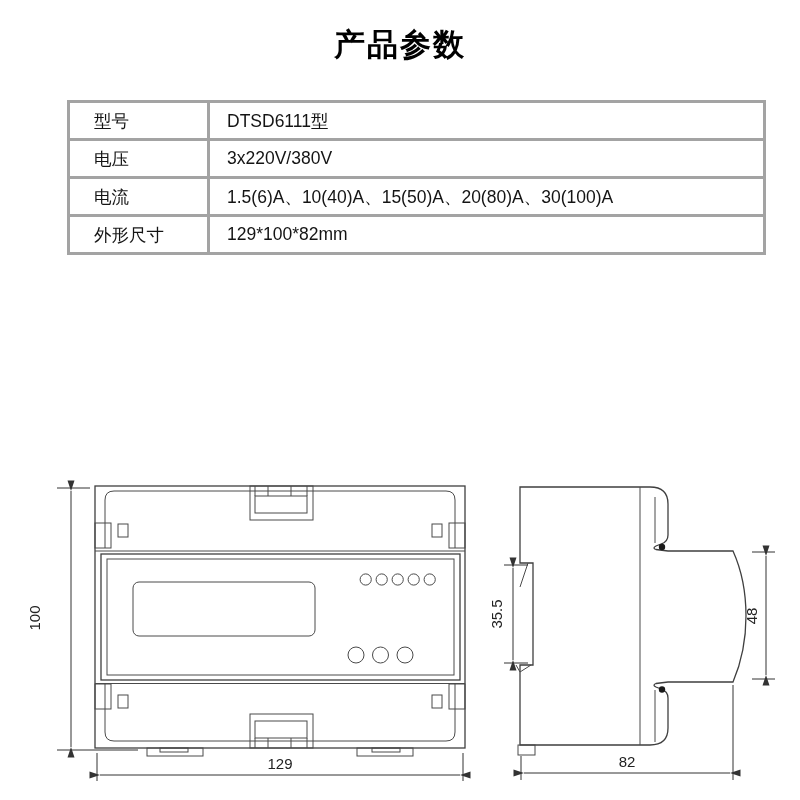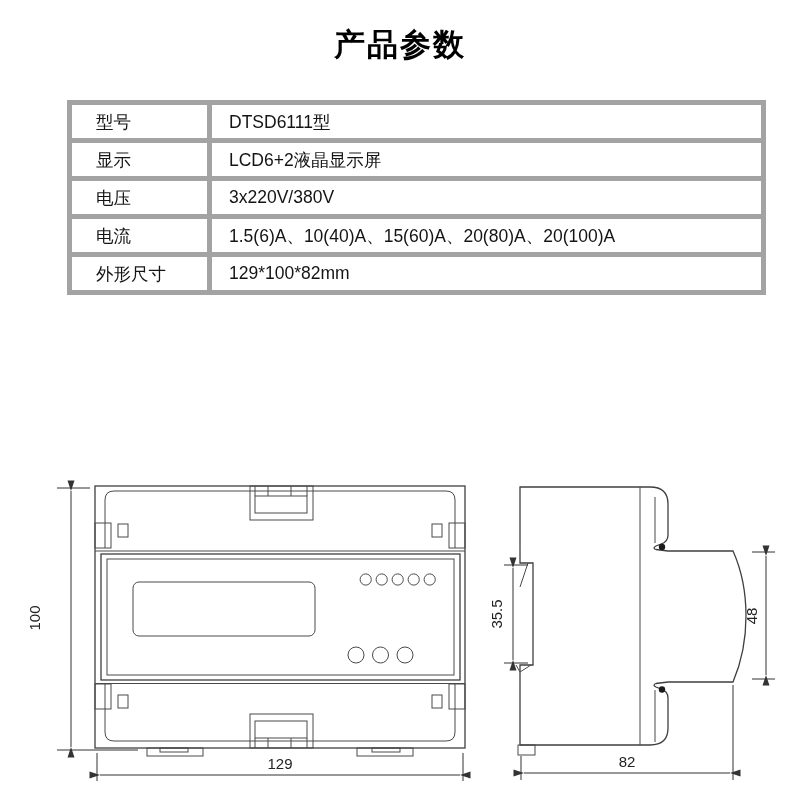--- a/index.html
+++ b/index.html
@@ -10,21 +10,21 @@
   }
   .page-title {
     position:absolute; top:24px; left:0; width:800px; text-align:center;
     font-size:31px; font-weight:700; letter-spacing:2px; color:#000000;
   }
   table.spec {
     position:absolute; left:67px; top:100px; width:699px;
     border-collapse:collapse; table-layout:fixed;
   }
   table.spec td {
-    border:5px solid #a3a3a3; height:38px; font-size:17.5px; color:#141414;
+    border:3px solid #a3a3a3; height:38px; font-size:17.5px; color:#141414;
     vertical-align:middle; white-space:nowrap; overflow:hidden;
   }
   td.label-cell { width:140px; padding-left:24px; }
   td.value-cell { padding-left:17px; }
   svg.drawings { position:absolute; left:0; top:460px; }
   .devline { stroke:#3f3f3f; stroke-width:1.3; fill:none; }
   .devline-thin { stroke:#4a4a4a; stroke-width:1; fill:none; }
   .dimline { stroke:#333333; stroke-width:1; fill:none; }
   .dimtext { font-family:"Liberation Sans","DejaVu Sans",sans-serif; font-size:15px; fill:#222; }
   .dot { fill:#1a1a1a; stroke:none; }
@@ -36,30 +36,26 @@
 
   <div class="page-title">产品参数</div>
 
   <table class="spec">
     <tbody>
       <tr>
         <td class="label-cell">型号</td>
         <td class="value-cell">DTSD6111型</td>
       </tr>
       <tr>
-        <td class="label-cell">显示</td>
-        <td class="value-cell">LCD6+2液晶显示屏</td>
-      </tr>
-      <tr>
         <td class="label-cell">电压</td>
         <td class="value-cell">3x220V/380V</td>
       </tr>
       <tr>
         <td class="label-cell">电流</td>
-        <td class="value-cell">1.5(6)A、10(40)A、15(60)A、20(80)A、20(100)A</td>
+        <td class="value-cell">1.5(6)A、10(40)A、15(50)A、20(80)A、30(100)A</td>
       </tr>
       <tr>
         <td class="label-cell">外形尺寸</td>
         <td class="value-cell">129*100*82mm</td>
       </tr>
     </tbody>
   </table>
 
   <svg class="drawings" width="800" height="340" viewBox="0 460 800 340">
     <defs>

